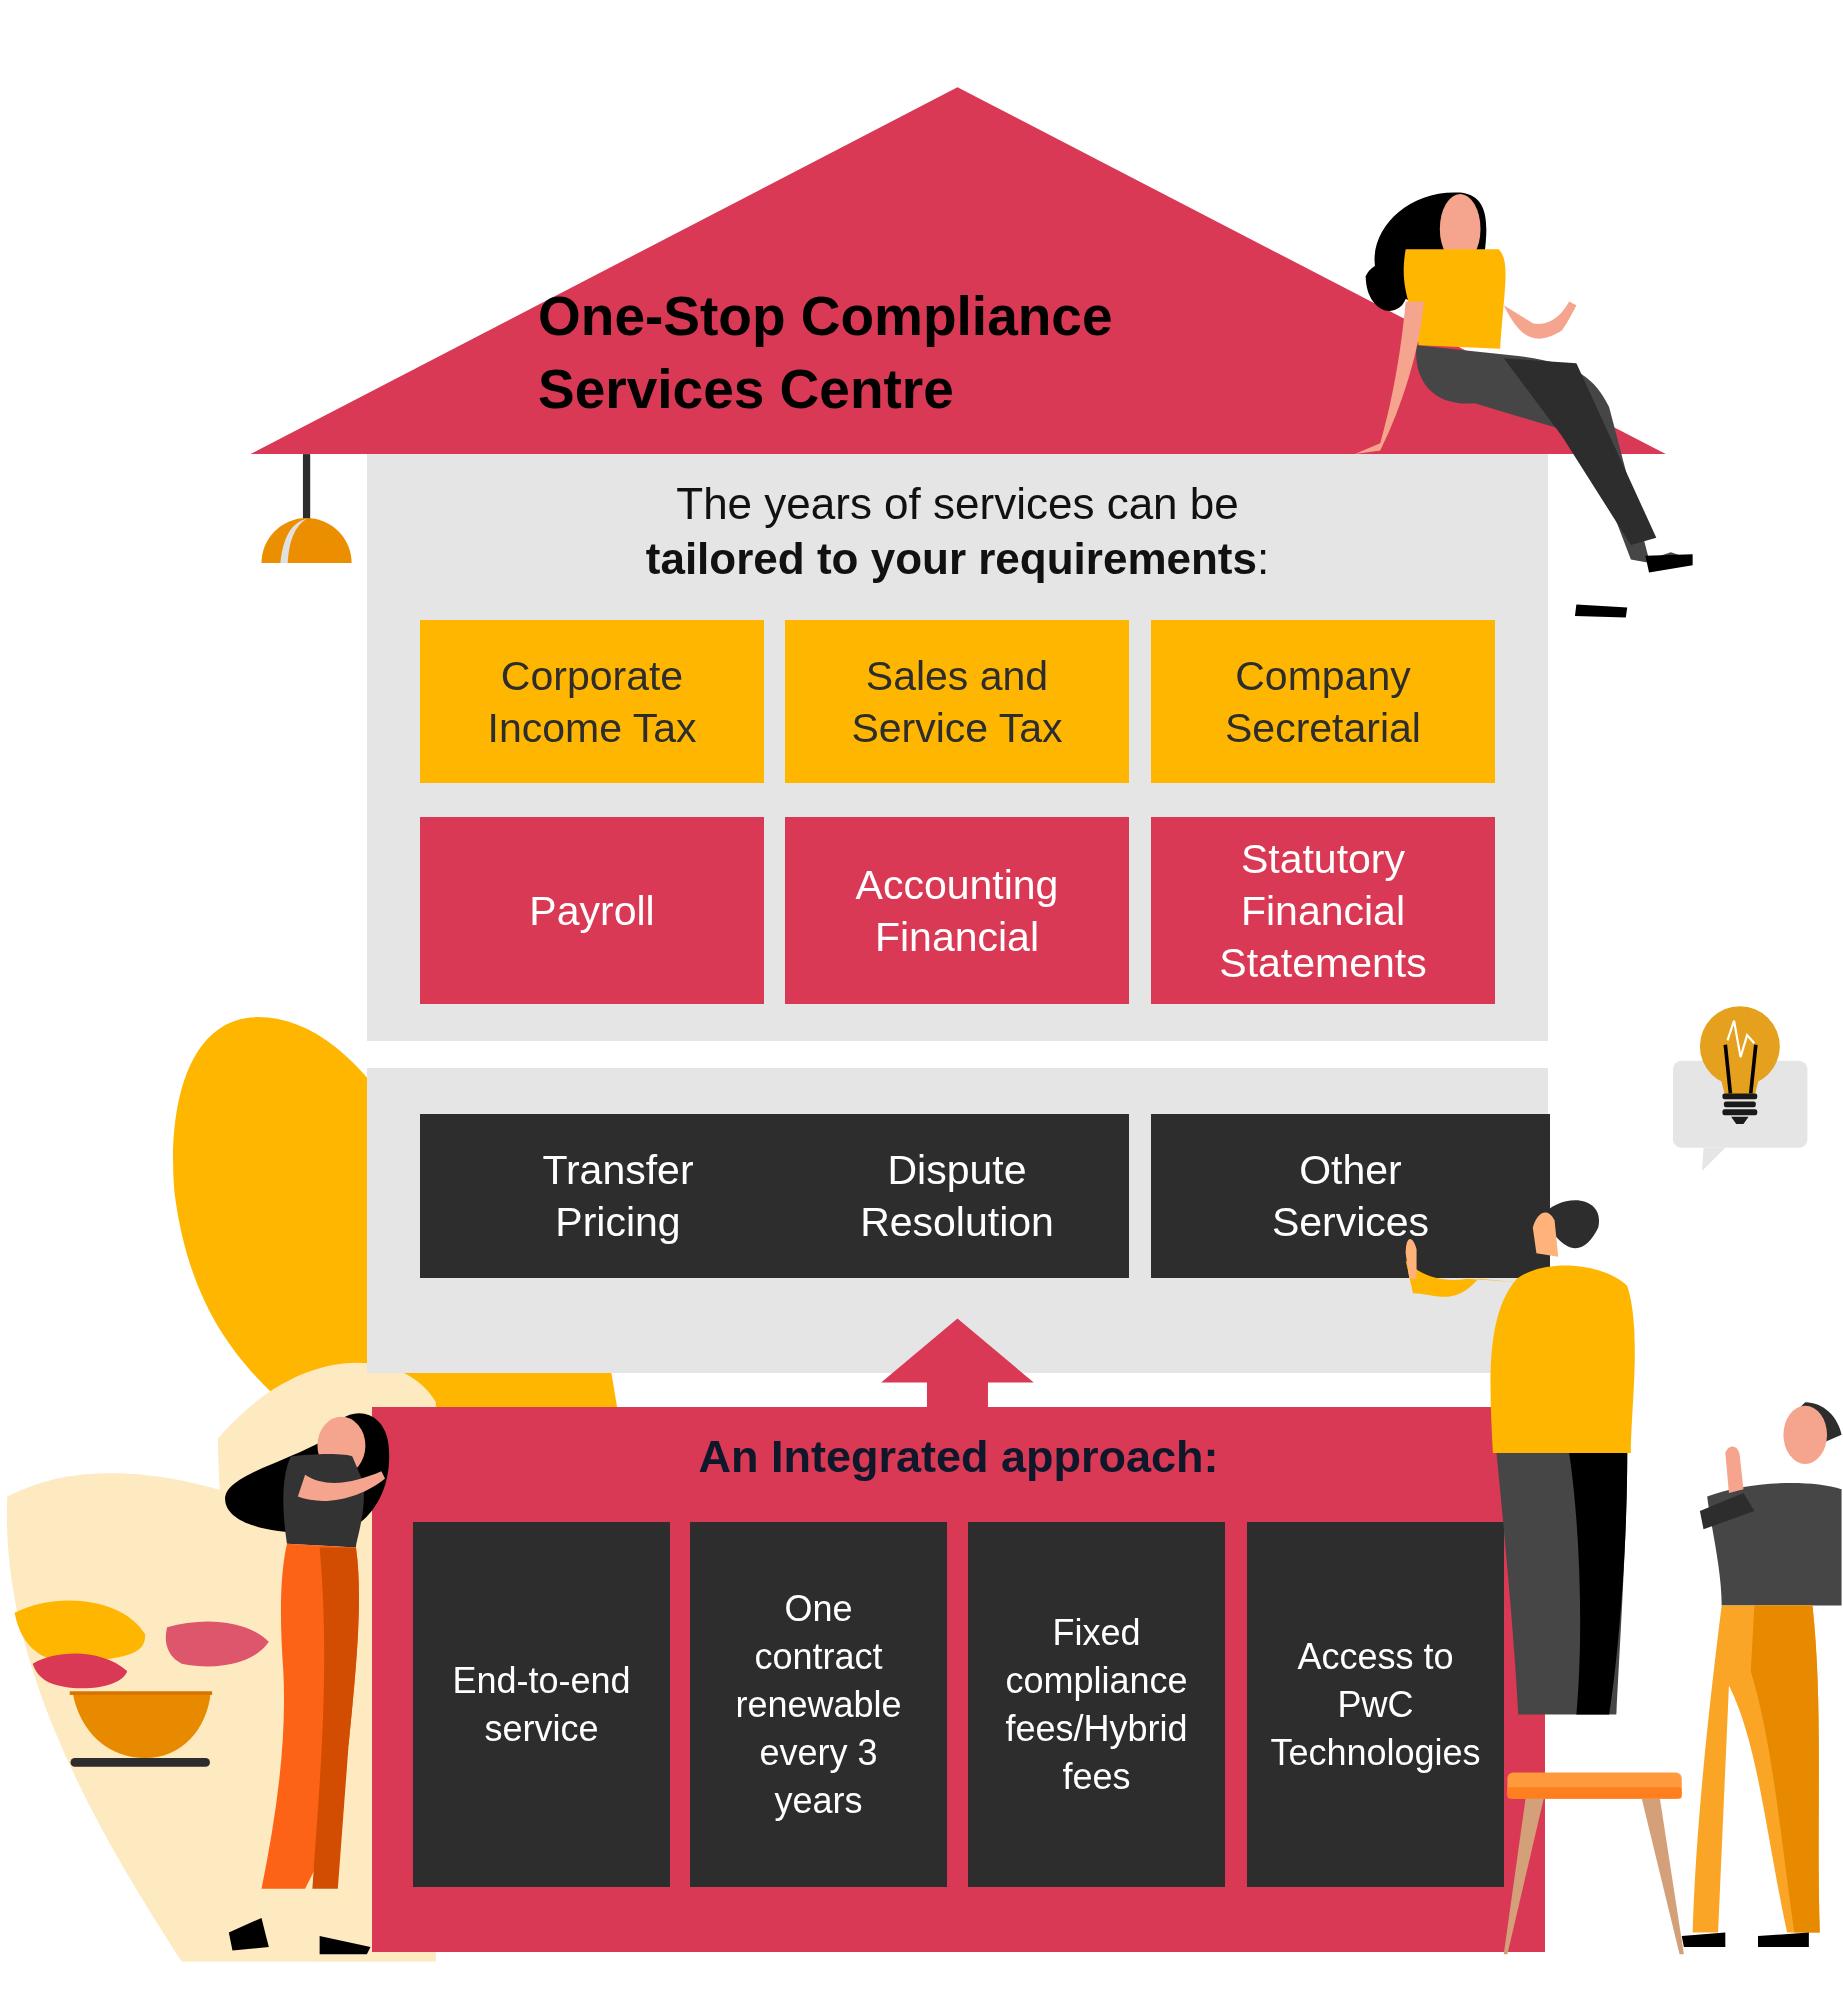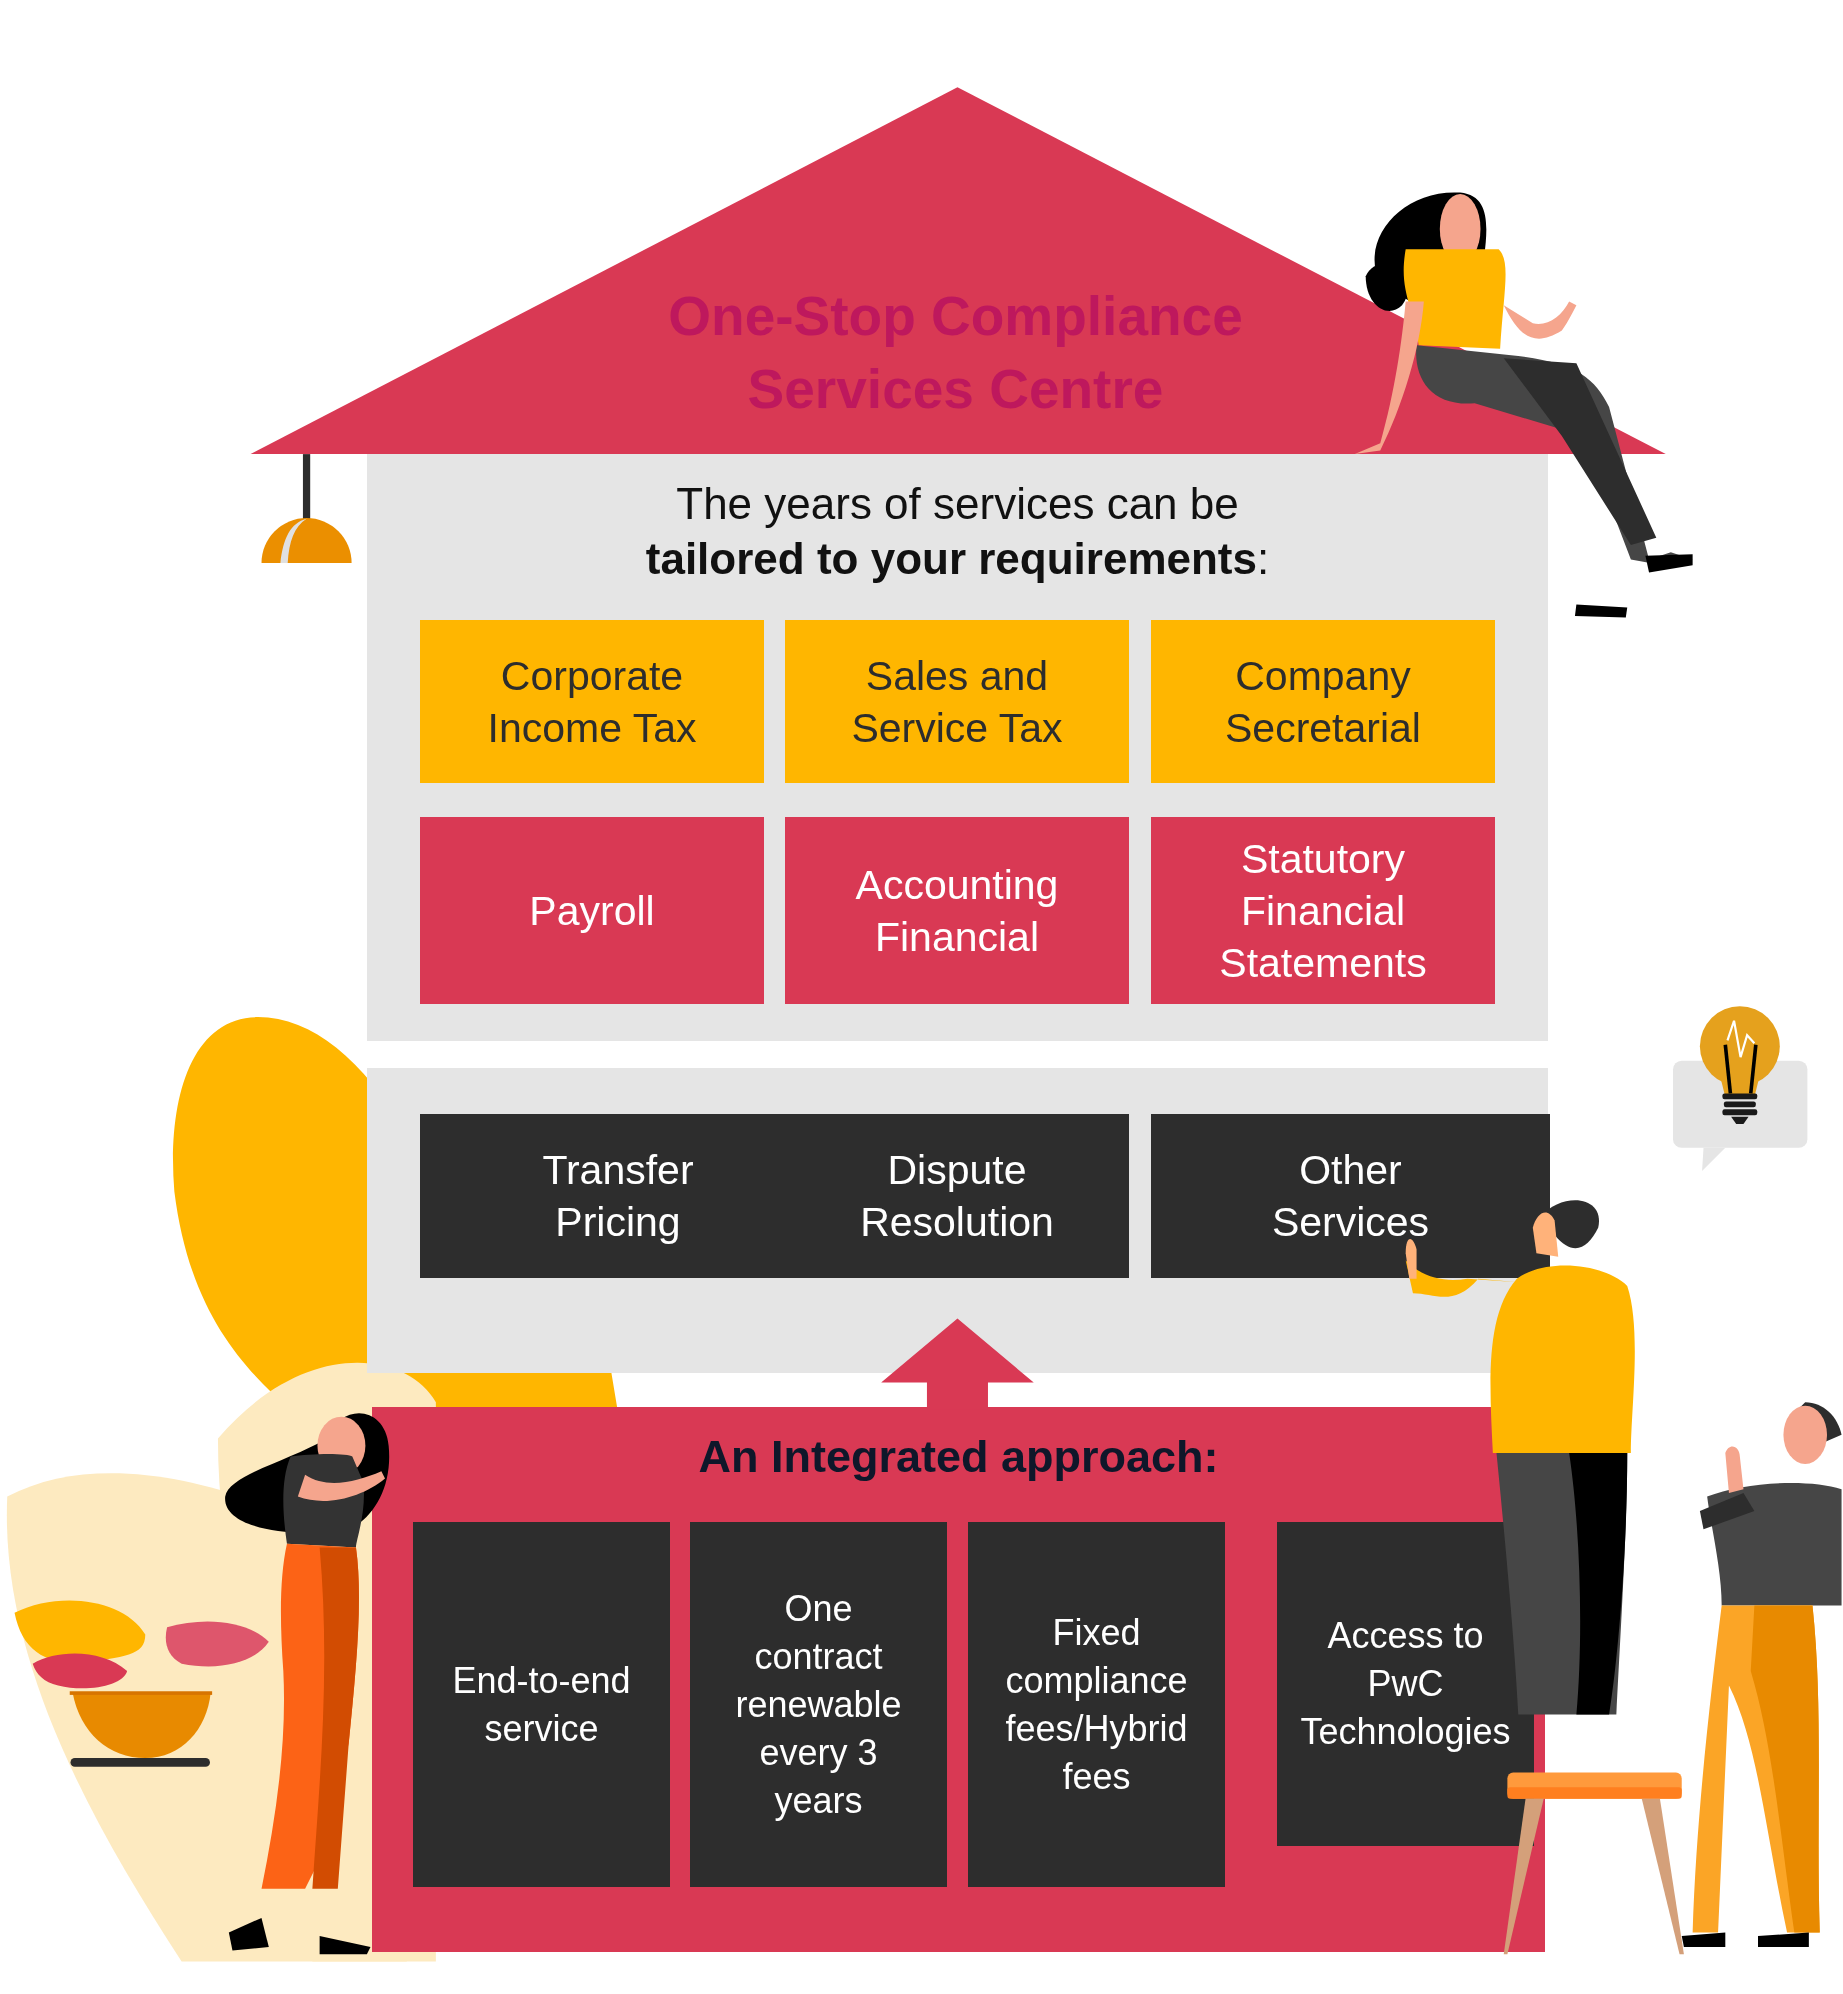--- a/index.html
+++ b/index.html
@@ -1,18 +1,18 @@
 <!DOCTYPE html>
 <html style="font-size:11.6px"><head>
 <meta charset="utf-8">
 <style>
   html, body { margin:0; padding:0; background:#ffffff; }
   body { width:1843px; height:1995px; position:relative; overflow:hidden; font-family:"Liberation Sans", sans-serif; }
   svg.deco { position:absolute; left:0; top:0; width:1843px; height:1995px; pointer-events:none; }
-  .roof-title { position:absolute; left:538px; top:280px; width:835px; text-align:center; color:#be185d; font-weight:bold; font-size:55px; line-height:73px; }
+  .roof-title { position:absolute; left:538px; top:280px; width:835px; text-align:left; color:#000000; font-weight:bold; font-size:55px; line-height:73px; }
   .panel { position:absolute; background:#e5e5e5; }
   .intro { position:absolute; left:367px; top:476px; width:1181px; text-align:center; color:#111; font-size:44px; line-height:55px; }
   .intro b { font-weight:bold; }
   .tile { position:absolute; display:flex; align-items:center; justify-content:center; text-align:center; font-size:41px; line-height:52px; white-space:pre-line; }
   .tile.yellow { background:#ffb600; color:#2d2d2d; }
   .tile.red { background:#d93954; color:#ffffff; }
   .tile.dark { background:#2d2d2d; color:#ffffff; }
   .tile.col { font-size:36px; line-height:48px; }
   .integrated-base { position:absolute; left:372px; top:1407px; width:1173px; height:545px; background:#d93954; }
   .integrated-title { position:absolute; left:372px; top:1428px; width:1173px; text-align:center; color:#0f172a; font-weight:bold; font-size:45px; line-height:58px; }
@@ -79,21 +79,21 @@
 service</div>
 <div class="tile dark col" style="left:690px; top:1522px; width:257px; height:365px;">One
 contract
 renewable
 every 3
 years</div>
 <div class="tile dark col" style="left:968px; top:1522px; width:257px; height:365px;">Fixed
 compliance
 fees/Hybrid
 fees</div>
-<div class="tile dark col" style="left:1247px; top:1522px; width:257px; height:324px;margin-left:30px;">Access to
+<div class="tile dark col" style="left:1247px; top:1522px; width:257px; height:365px;">Access to
 PwC
 Technologies</div>
 
 <svg class="deco" viewBox="0 0 2537 2746">
 
   <g>
     <path d="M1900 390 C1870 330 1930 260 2010 265 C2060 270 2045 330 2040 380 C2030 420 1990 440 1950 420 Z" fill="#000"></path>
     <path d="M1880 380 C1900 340 1960 380 1930 420 C1910 440 1880 420 1880 380 Z" fill="#000"></path>
     <ellipse cx="2010" cy="315" rx="28" ry="48" fill="#f5a58d"></ellipse>
     <path d="M1935 343 L2063 343 C2080 360 2070 400 2065 480 L1953 475 C1945 420 1925 400 1935 343 Z" fill="#ffb600"></path>

